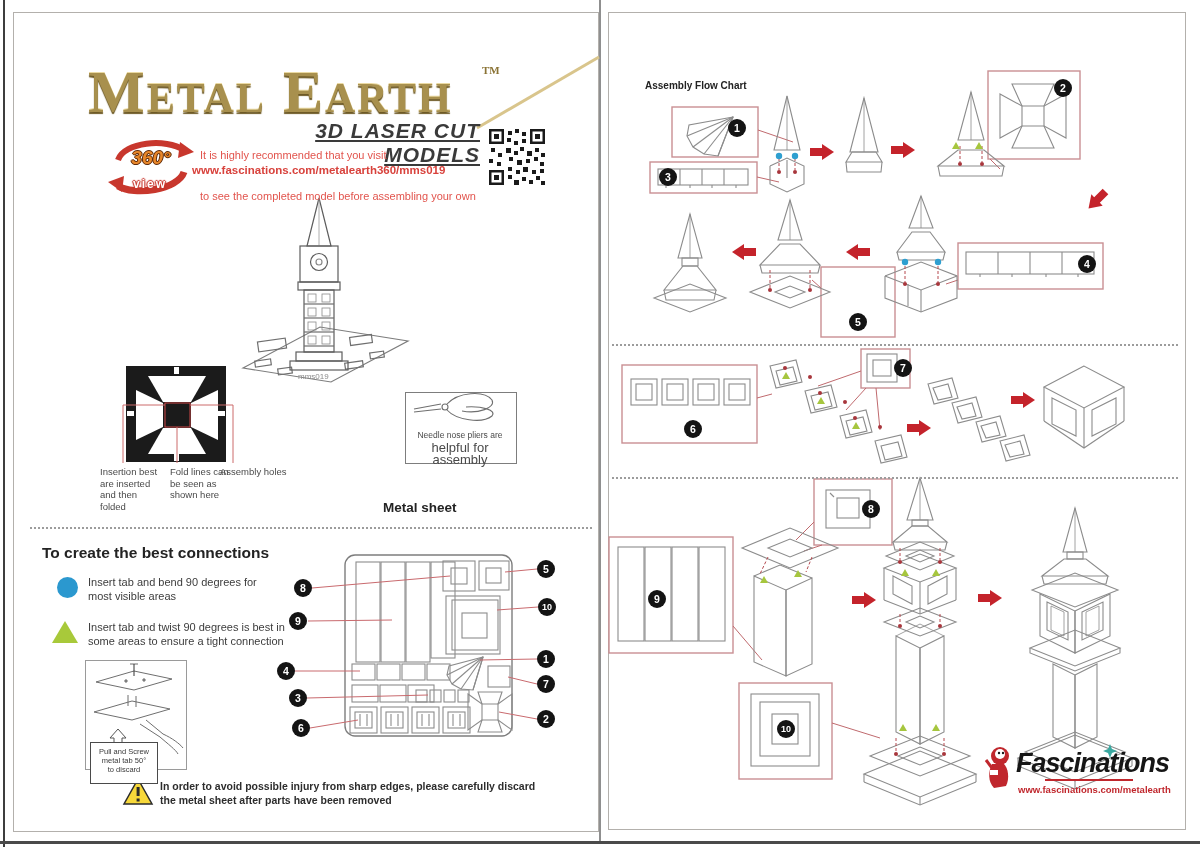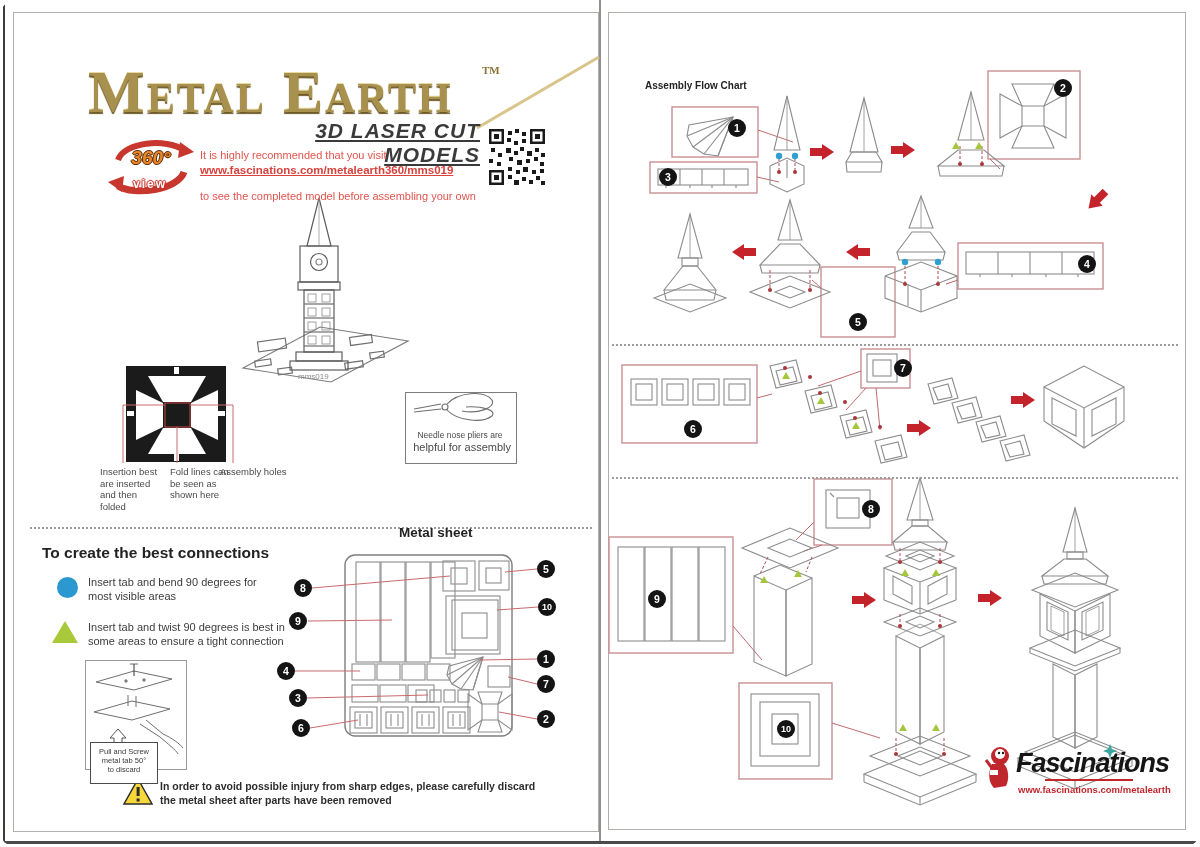--- a/index.html
+++ b/index.html
@@ -1,17 +1,17 @@
 <!DOCTYPE html>
 <html><head>
 <meta charset="utf-8">
 <style>
   html,body{margin:0;padding:0;background:#fff;}
   #canvas{position:relative;width:1200px;height:847px;background:#ffffff;overflow:hidden;
-          font-family:"Liberation Sans",sans-serif;color:#333;border-radius:16px;}
+          font-family:"Liberation Sans",sans-serif;color:#333;}
   .abs{position:absolute;}
   .page-frame{position:absolute;border:1px solid #b3b0ac;background:transparent;}
   .logo-title{font-family:"Liberation Serif",serif;font-weight:bold;font-variant:small-caps;
               font-size:60px;letter-spacing:2px;color:#a8904e;line-height:1;
               text-shadow:0 2px 1px #6e5a26, 0 -1px 0 #ead9a2;}
   .logo-tm{font-family:"Liberation Serif",serif;font-size:11px;color:#8a7335;font-weight:bold;}
   .logo-sub{font-style:italic;font-weight:bold;font-size:21px;color:#3a3a3a;letter-spacing:1px;}
   .red-line{color:#e2544d;font-size:11px;line-height:15px;}
   .red-line-bold{color:#d8423c;font-size:11.5px;font-weight:bold;line-height:15px;}
   .tiny-gray{color:#8a8a8a;font-size:8px;}
@@ -584,51 +584,51 @@
   </svg>
 
   <div class="abs logo-title" style="left:88px;top:62px;">Metal Earth</div>
   <div class="abs logo-tm" style="left:482px;top:64px;">TM</div>
   <div class="abs logo-sub" style="left:240px;top:119px;width:240px;text-align:right;text-decoration:underline;">3D LASER CUT MODELS</div>
 
   <div class="badge-360" style="left:120px;top:147px;width:62px;">360°</div>
   <div class="badge-view" style="left:124px;top:177px;width:52px;">view</div>
 
   <div class="abs red-line" style="left:200px;top:148px;">It is highly recommended that you visit</div>
-  <div class="abs red-line-bold" style="left:200px;top:163px;text-decoration:underline;">www.fascinations.com/metalearth360/mms019</div>
+  <div class="abs red-line-bold" style="left:192px;top:163px;">www.fascinations.com/metalearth360/mms019</div>
   <div class="abs red-line" style="left:200px;top:178px;margin-top:11px;">to see the completed model before assembling your own</div>
 
   <div class="abs tiny-gray" style="left:298px;top:372px;">mms019</div>
 
   <div class="abs lbl" style="left:100px;top:466px;width:60px;">Insertion best are inserted and then folded</div>
   <div class="abs lbl" style="left:170px;top:466px;width:60px;">Fold lines can be seen as shown here</div>
   <div class="abs lbl" style="left:220px;top:466px;width:120px;">Assembly holes</div>
 
   <div class="abs" style="left:405px;top:392px;width:110px;height:70px;border:1.5px solid #7d7d7d;"></div>
   <div class="abs lbl" style="left:409px;top:430px;width:102px;text-align:center;font-size:8.5px;">Needle nose pliers are</div>
-  <div class="abs lbl" style="left:409px;top:442px;width:102px;text-align:right;font-size:11px;">helpful for assembly</div>
+  <div class="abs lbl" style="left:409px;top:442px;width:102px;text-align:center;font-size:13px;">helpful for assembly</div>
 
   <div class="dotted-sep" style="left:30px;top:527px;width:562px;"></div>
 
   <div class="abs sec-head" style="left:42px;top:544px;font-size:15.5px;">To create the best connections</div>
 
   <div class="abs" style="left:57px;top:577px;width:21px;height:21px;border-radius:50%;background:#2b98cf;"></div>
   <div class="abs tip-text" style="left:88px;top:575px;width:185px;">Insert tab and bend 90 degrees for most visible areas</div>
 
   <div class="abs" style="left:52px;top:621px;width:0;height:0;border-left:13px solid transparent;border-right:13px solid transparent;border-bottom:22px solid #a8c93a;"></div>
   <div class="abs tip-text" style="left:88px;top:620px;width:200px;">Insert tab and twist 90 degrees is best in some areas to ensure a tight connection</div>
 
   <div class="abs" style="left:85px;top:660px;width:100px;height:108px;border:1px solid #9a9a9a;"></div>
   <div class="note-box" style="left:90px;top:742px;width:66px;height:36px;">
     <div>Pull and Screw</div>
     <div>metal tab 50°</div>
     <div>to discard</div>
   </div>
 
-  <div class="abs sec-head" style="left:383px;top:525px;font-size:13.5px;margin-left:16px;">Metal sheet</div>
+  <div class="abs sec-head" style="left:383px;top:500px;font-size:13.5px;">Metal sheet</div>
 
   <div class="circle-num" style="left:294px;top:579px;">8</div>
   <div class="circle-num" style="left:289px;top:612px;">9</div>
   <div class="circle-num" style="left:277px;top:662px;">4</div>
   <div class="circle-num" style="left:289px;top:689px;">3</div>
   <div class="circle-num" style="left:292px;top:719px;">6</div>
   <div class="circle-num" style="left:537px;top:560px;">5</div>
   <div class="circle-num" style="left:538px;top:598px;font-size:9px;">10</div>
   <div class="circle-num" style="left:537px;top:650px;">1</div>
   <div class="circle-num" style="left:537px;top:675px;">7</div>

